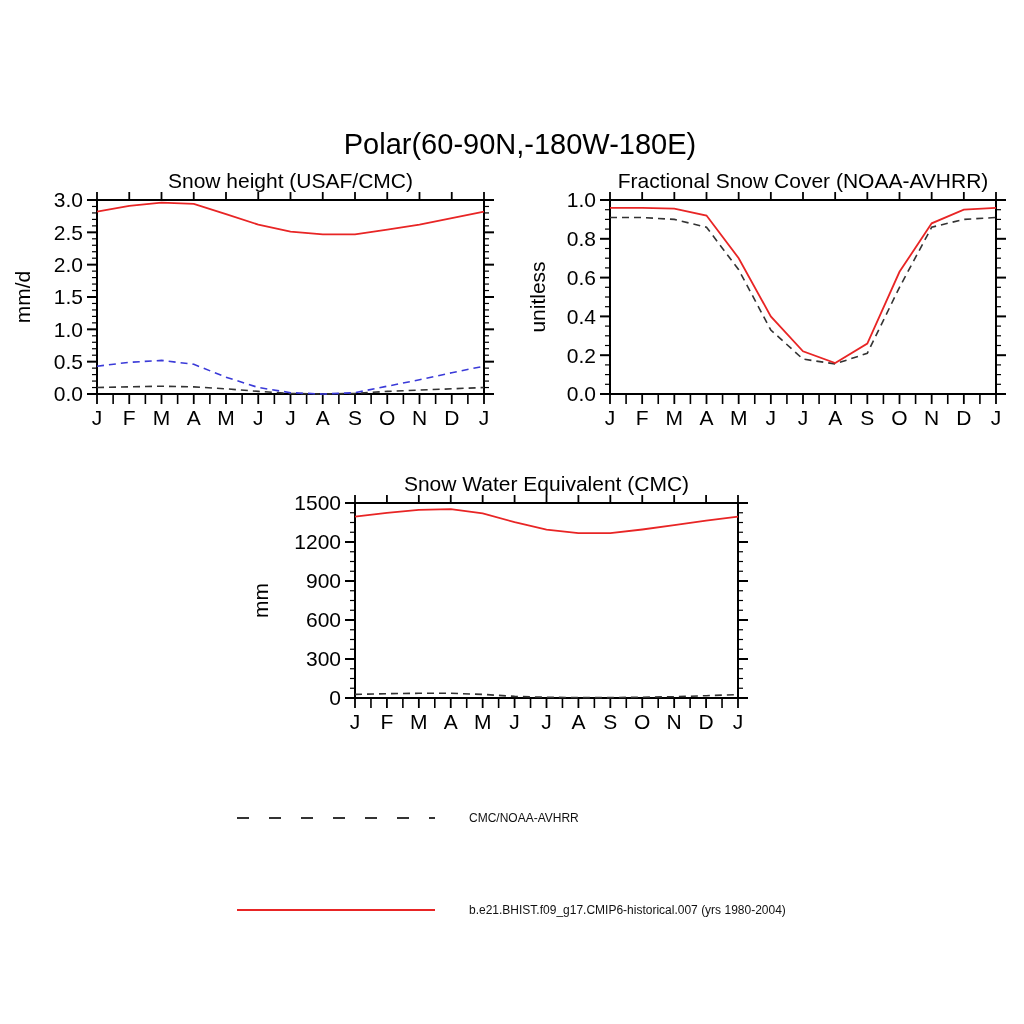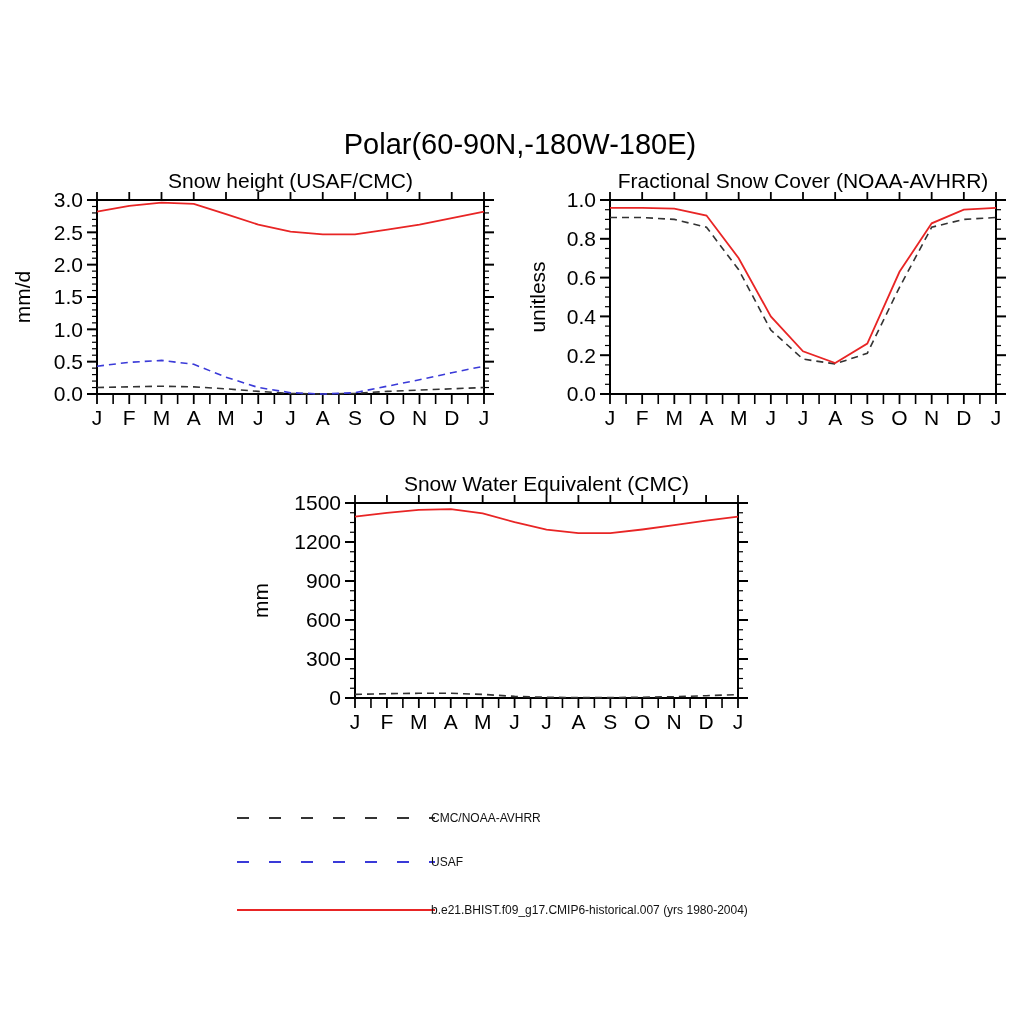--- a/index.html
+++ b/index.html
@@ -9,21 +9,21 @@
   }
   .page-title{
     position:absolute;top:120px;left:0;width:100%;text-align:center;
     font-size:29px;font-weight:400;margin:8px;letter-spacing:0px;
   }
   .chart{position:absolute;}
   .chart svg{display:block;}
   .legend{position:absolute;left:0;top:0;width:1024px;height:1024px;pointer-events:none;}
   .legend-row{position:absolute;left:0;width:100%;height:12px;}
   .legend-line{position:absolute;left:237px;top:5px;width:198px;height:2px;}
-  .legend-label{position:absolute;left:431px;top:0;font-size:12px;line-height:12px;color:#111;white-space:nowrap;}
+  .legend-label{position:absolute;left:469px;top:0;font-size:12px;line-height:12px;color:#111;white-space:nowrap;}
 </style>
 </head>
 <body>
 
 <div class="canvas">
   <h1 class="page-title">Polar(60-90N,-180W-180E)</h1>
 
   <div class="chart" id="chart-0" style="left: 0px; top: 155px; width: 512px; height: 300px;">
       <svg viewBox="0 0 512 300" width="512" height="300">
         <rect x="97" y="45" width="387" height="194" fill="none" stroke="#000" stroke-width="2"></rect>
@@ -369,22 +369,18 @@
         <text x="546.5" y="33" text-anchor="middle" font-size="21" fill="#000">Snow Water Equivalent (CMC)</text>
         <text x="268" y="142.5" text-anchor="middle" font-size="21" fill="#000" transform="rotate(-90 268 142.5)">mm</text>
       </svg>
     </div>
 
   <div class="legend">
       <div class="legend-row" style="top: 812px;">
         <span class="legend-line" style="background: repeating-linear-gradient(90deg, rgb(51, 51, 51) 0px, rgb(51, 51, 51) 12px, transparent 12px, transparent 32px);"></span>
         <span class="legend-label">CMC/NOAA-AVHRR</span>
       </div>
-      <div class="legend-row" style="top: 856px;">
-        <span class="legend-line" style="background: repeating-linear-gradient(90deg, rgb(58, 58, 216) 0px, rgb(58, 58, 216) 12px, transparent 12px, transparent 32px);"></span>
-        <span class="legend-label">USAF</span>
-      </div>
       <div class="legend-row" style="top: 904px; padding-left: 32px;">
         <span class="legend-line" style="background: rgb(232, 37, 37); height: 1.5px;"></span>
         <span class="legend-label">b.e21.BHIST.f09_g17.CMIP6-historical.007 (yrs 1980-2004)</span>
       </div>
     </div>
 </div>
 
 </body></html>

